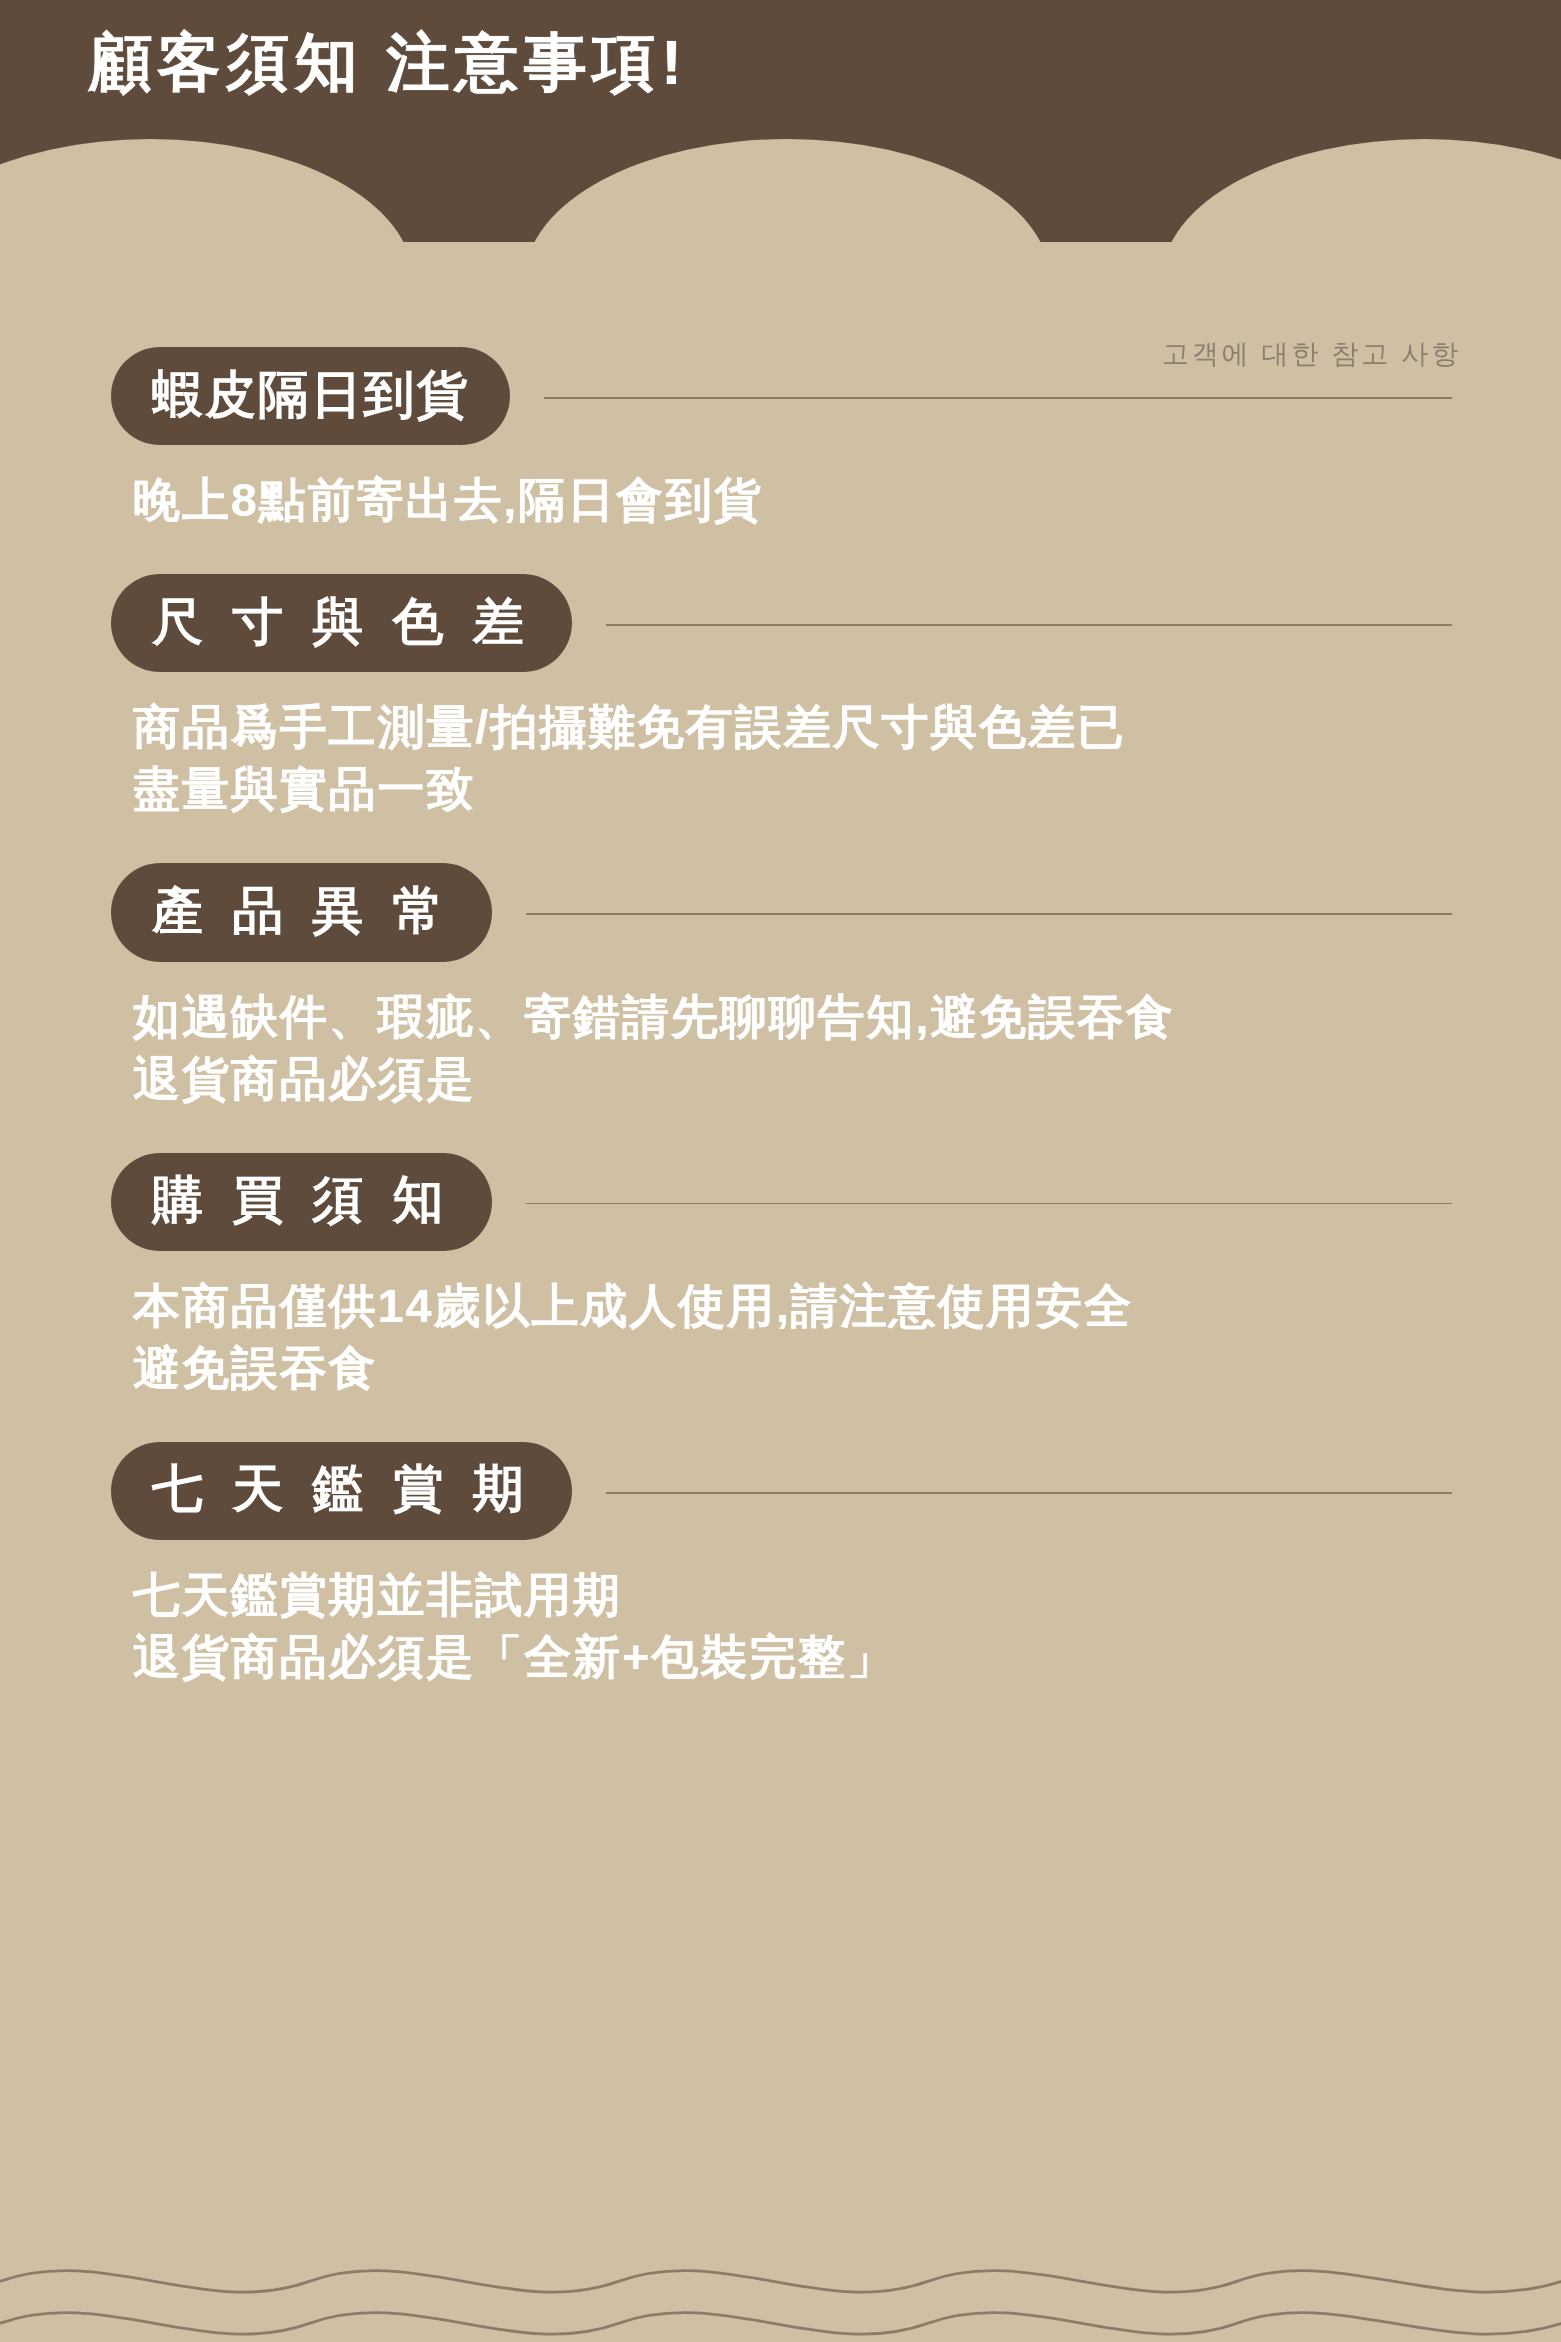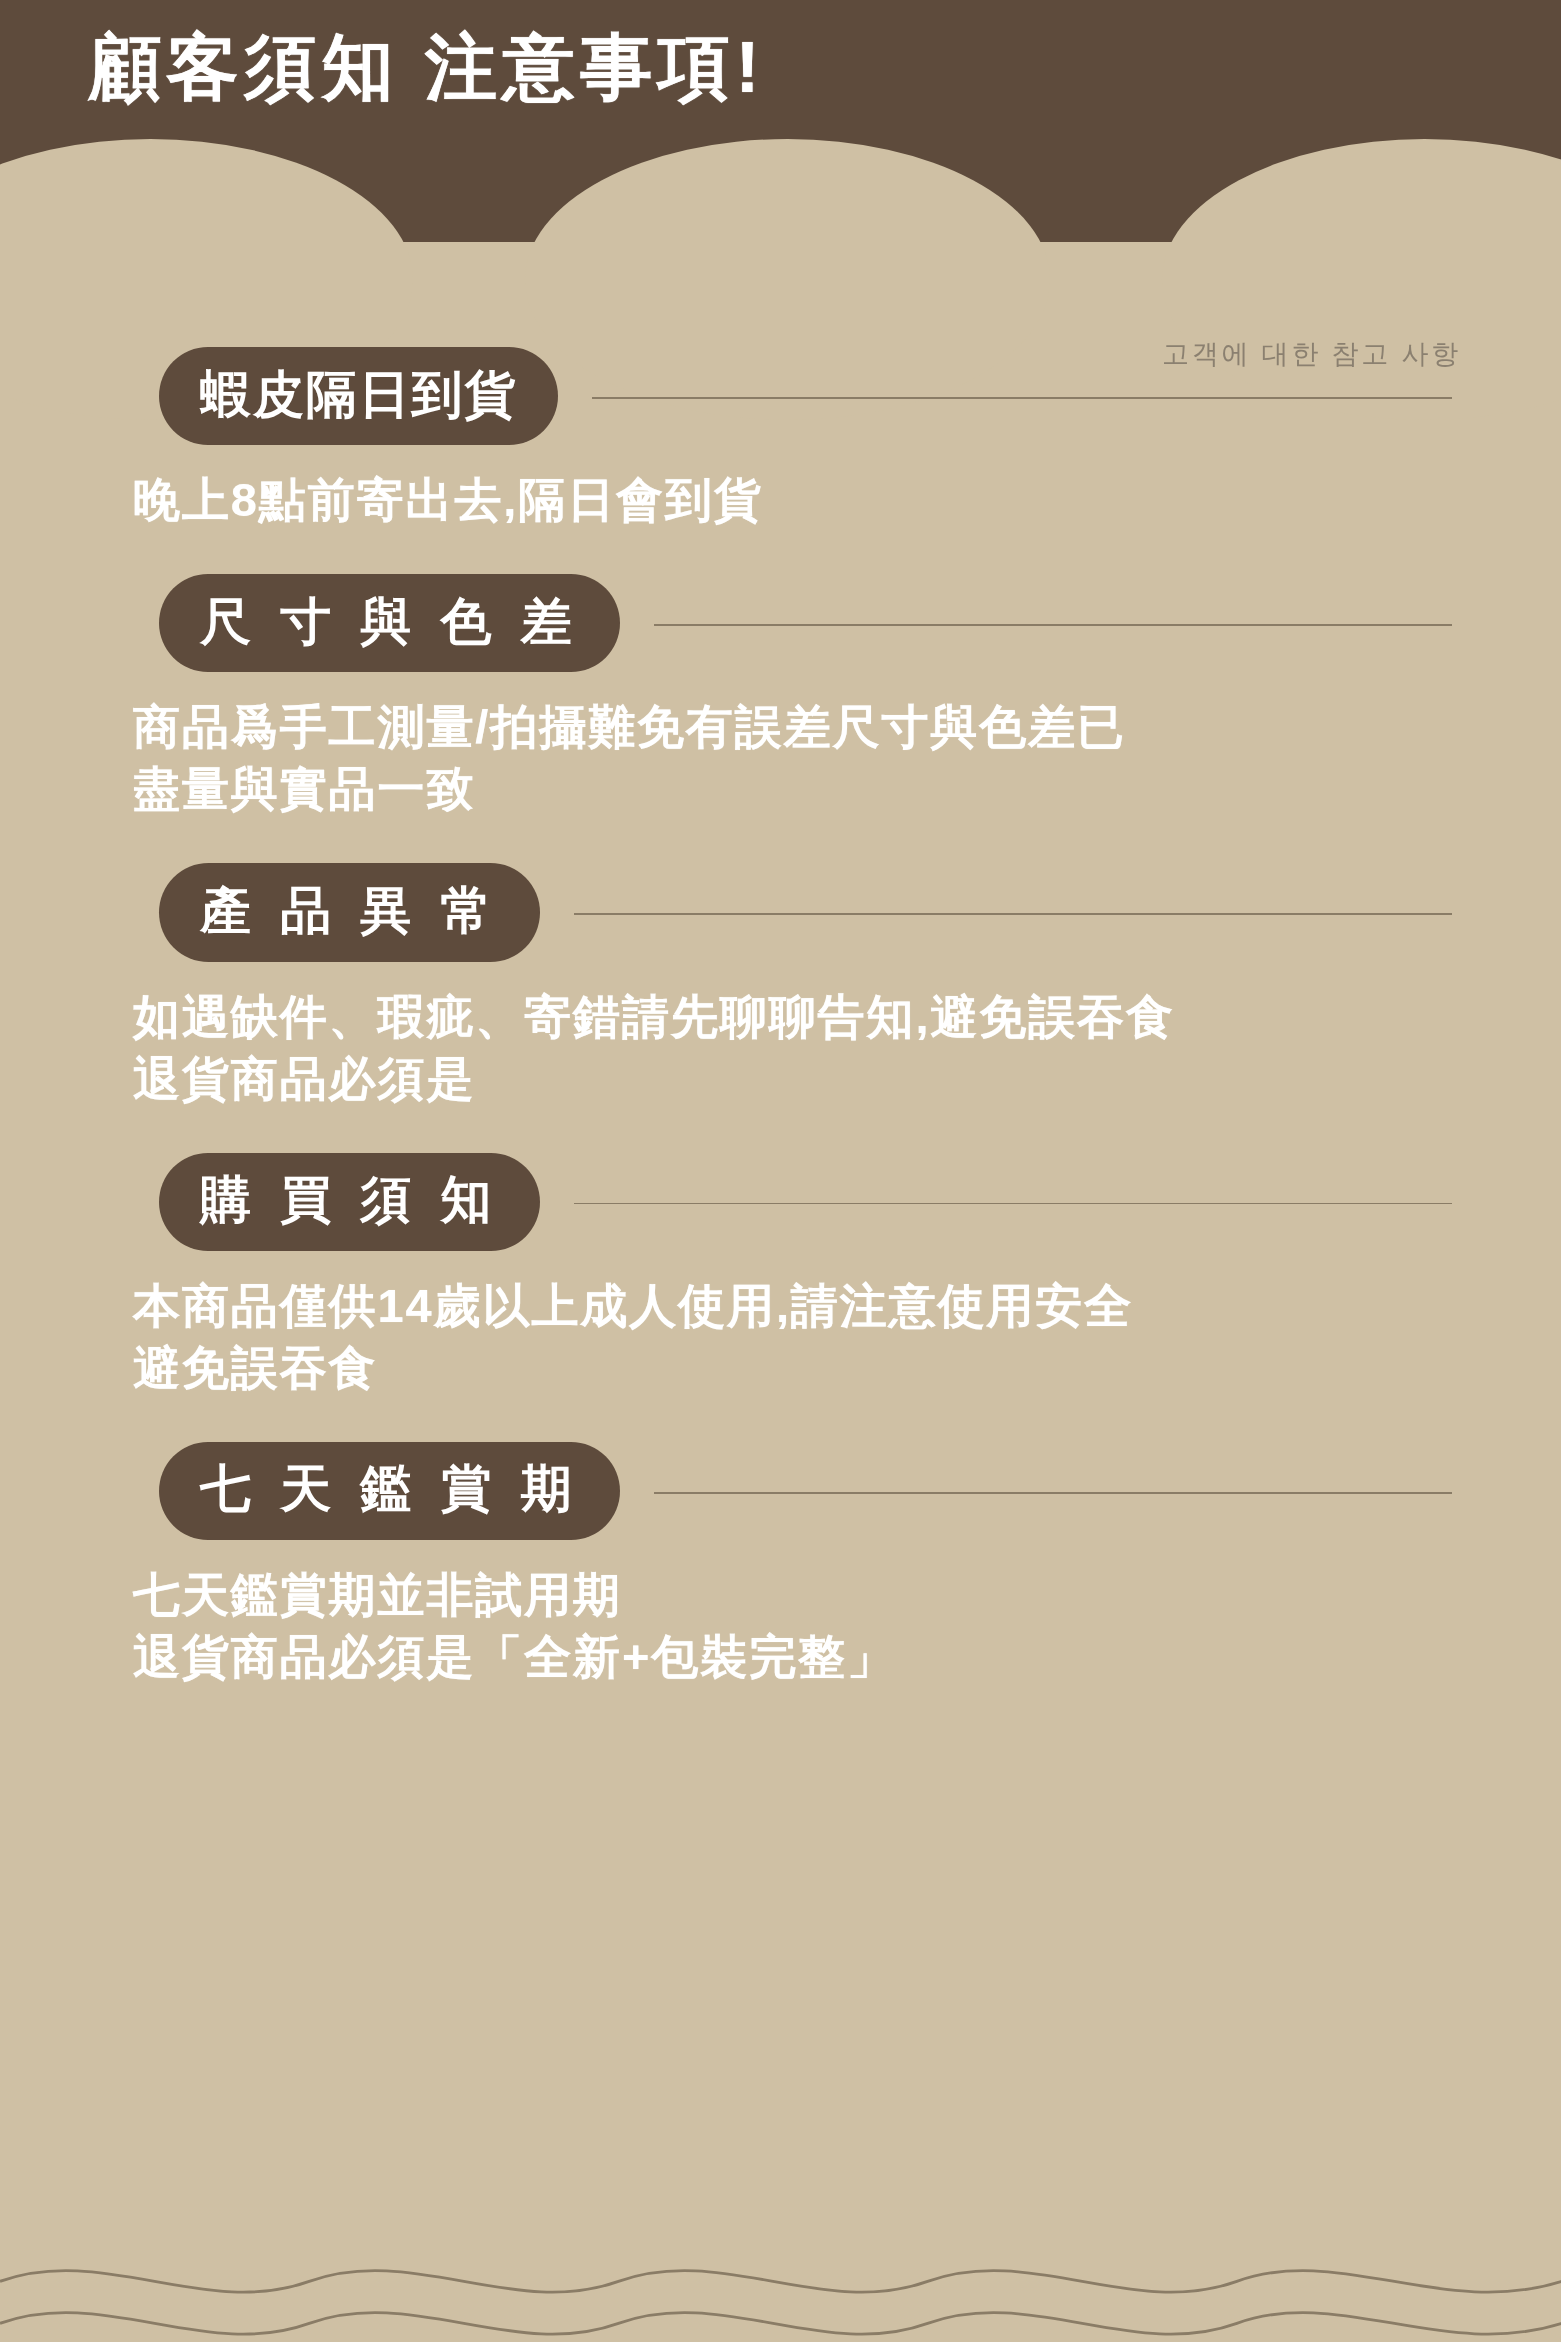--- a/index.html
+++ b/index.html
@@ -21,21 +21,21 @@
     width: 1562px;
     height: 242px;
     background: #5e4b3c;
     overflow: visible;
   }
   .header-title {
     position: absolute;
     top: 28px;
     left: 89px;
     color: #ffffff;
-    font-size: 72px;
+    font-size: 63px;
     font-weight: bold;
     letter-spacing: 5.6px;
     line-height: 1.1;
     white-space: nowrap;
     text-shadow: 0 0 0.9px #ffffff;
   }
   
   .scallop {
     position: absolute;
     background: #cfc0a4;
@@ -62,21 +62,20 @@
 
   .section {
     position: relative;
     margin: 0 0 0 0;
   }
   .pill-row {
     display: flex;
     align-items: center;
     padding-left: 111px;
     padding-right: 110px;
-    margin-left: 48px;
   }
   .pill {
     background: #5e4b3c;
     color: #ffffff;
     border-radius: 66px;
     font-size: 51px;
     font-weight: bold;
     letter-spacing: 7.5px;
     padding: 20.6px 41px 24px 41px;
     white-space: nowrap;

